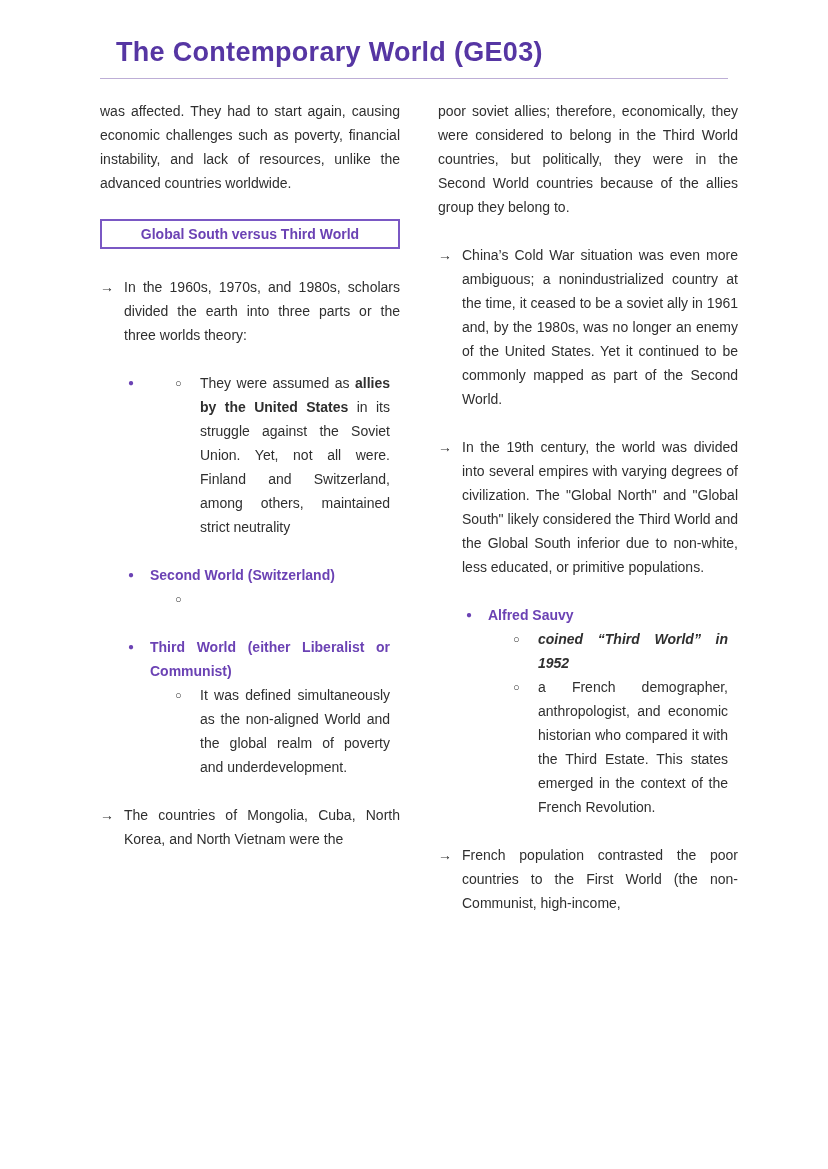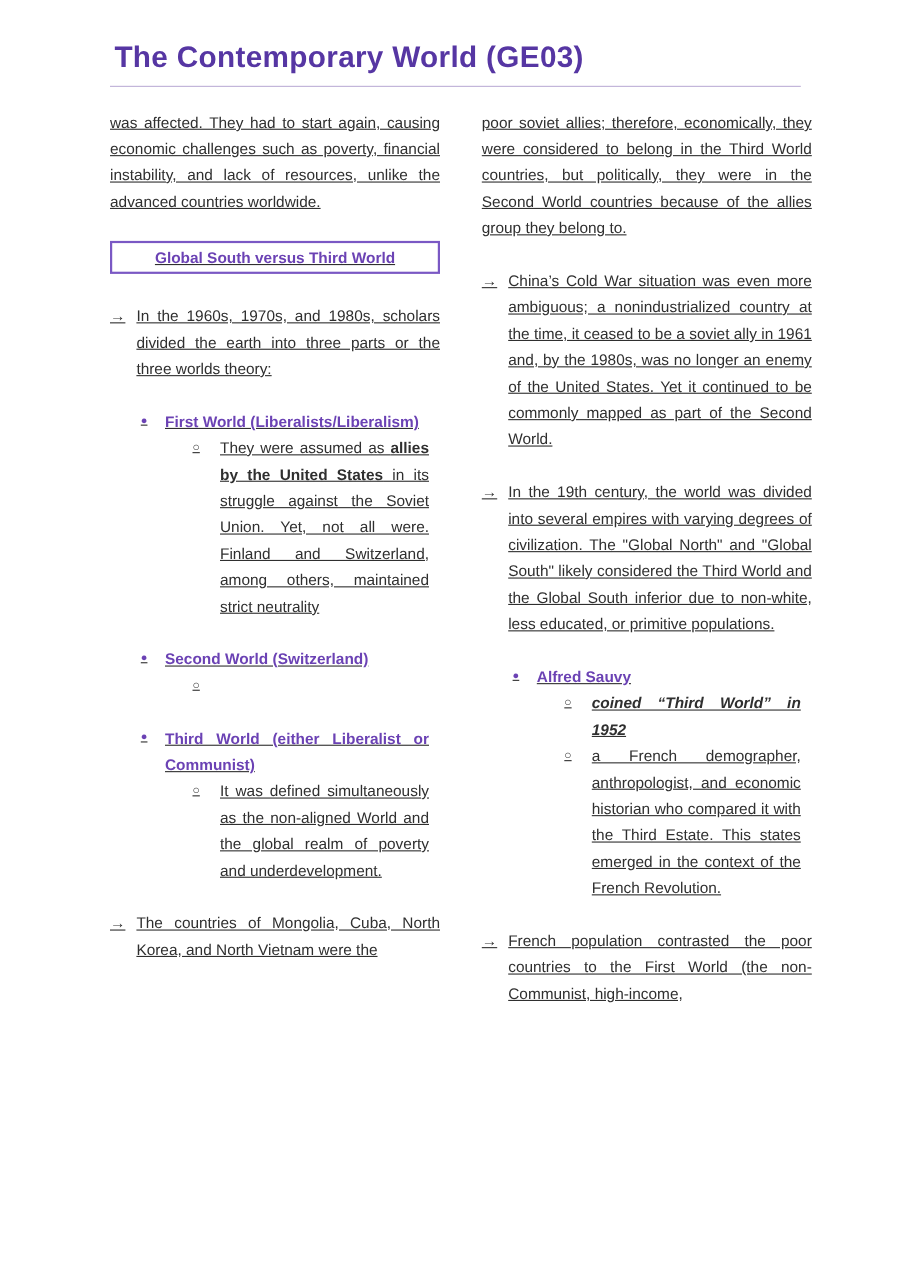--- a/index.html
+++ b/index.html
@@ -7,41 +7,41 @@
     width: 828px;
     height: 1169px;
     background: #ffffff;
     font-family: "Liberation Sans", sans-serif;
     color: #2f2f2f;
     overflow: hidden;
   }
   .page { padding: 36px 90px 0 100px; }
 
   h1.doc-title {
-    margin: 0 0 10px 4px;
+    margin: 0 0 10px 16px;
     font-size: 27px;
     line-height: 32px;
     font-weight: 700;
     letter-spacing: 0.3px;
     color: #5636a3;
   }
   hr.title-rule {
     border: 0;
     border-top: 1px solid #bdaed6;
     width: 628px;
     margin: 0 0 20px 0;
   }
 
   .columns {
     display: flex;
     gap: 38px;
     font-size: 14px;
     line-height: 24px;
   }
-  .col { width: 300px; text-decoration: underline; }
+  .col { width: 300px; }
 
   p { margin: 0; text-align: justify; }
   .block { margin-bottom: 24px; }
 
   .section-box {
     border: 2px solid #7a58c4;
     padding: 1px 8px;
     text-align: center;
     font-weight: 700;
     color: #6b42b4;
@@ -95,21 +95,20 @@
 
       <div class="arrow-item block">
         <span class="arrow-icon">→</span>
         <p class="arrow-text">In the 1960s, 1970s, and 1980s, scholars divided the earth into three parts or the three worlds theory:</p>
       </div>
 
       <div class="bullet-group block">
         <div class="bullet-row">
           <span class="bullet-icon">●</span>
           <div class="bullet-content">
-            <p class="bullet-heading">First World (Liberalists/Liberalism)</p>
             <div class="sub-row">
               <span class="sub-icon">○</span>
               <p class="sub-text"><span>They were assumed as </span><span class="bold">allies by the United States</span><span> in its struggle against the Soviet Union. Yet, not all were. Finland and Switzerland, among others, maintained strict neutrality</span></p>
             </div>
           </div>
         </div>
       </div>
 
       <div class="bullet-group block">
         <div class="bullet-row">

